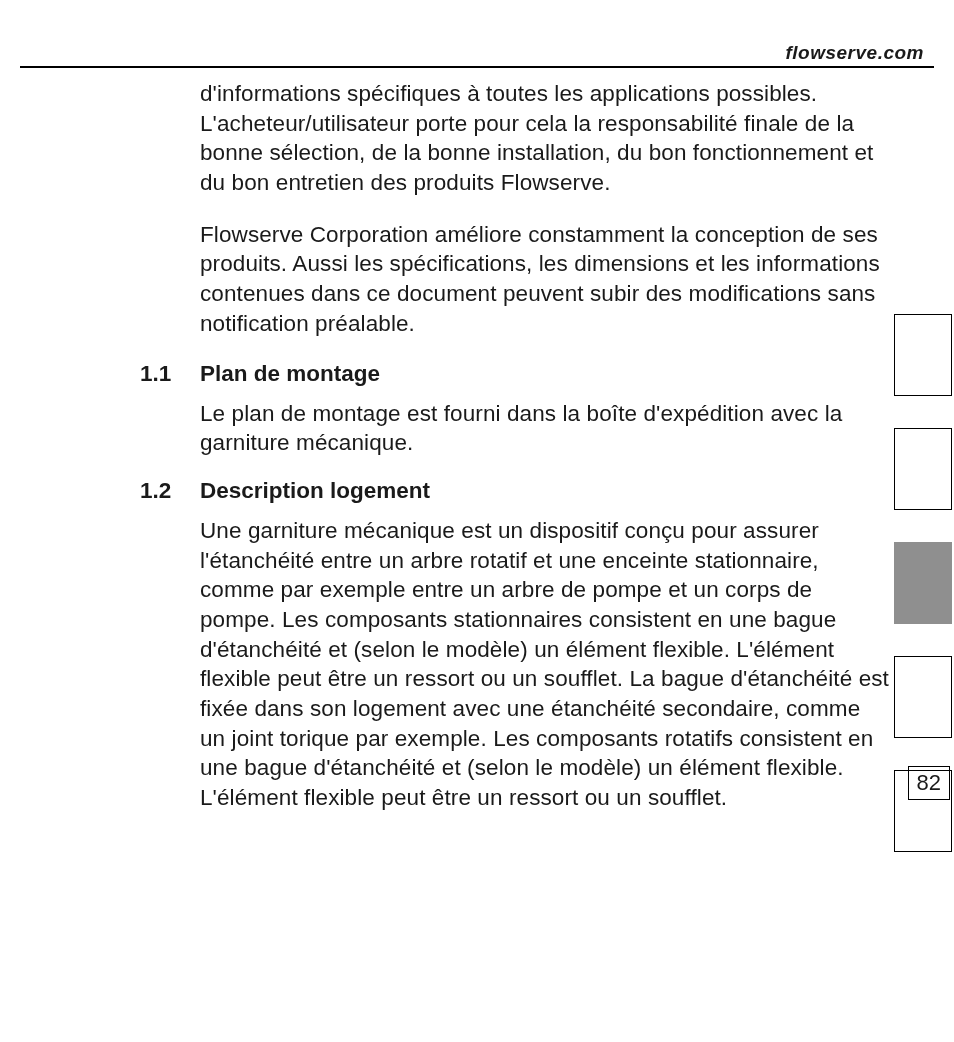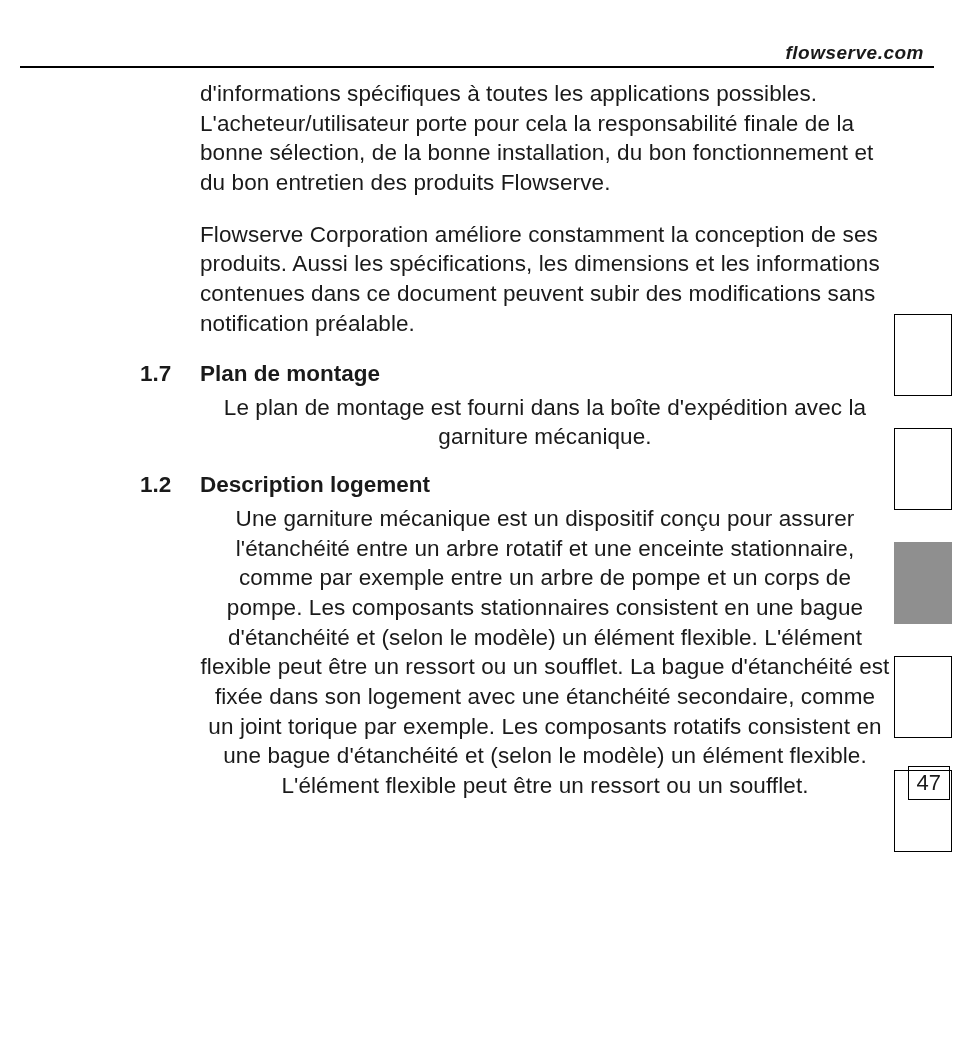--- a/index.html
+++ b/index.html
@@ -59,23 +59,22 @@
   }
   .sec-num {
     width: 60px;
     flex: 0 0 60px;
     margin-left: -60px;
     text-align: left;
   }
   .indent-para {
     font-size: 22.5px;
     line-height: 1.32;
-    margin: 0 0 20px 0;
+    margin: 12px 0 20px 0;
     letter-spacing: 0.1px;
-    text-align: center;
   }
   .content .body-col {
     margin-left: 60px;
   }
   .tabs {
     position: absolute;
     right: 0;
     top: 314px;
     width: 60px;
   }
@@ -111,21 +110,21 @@
   <div class="header">flowserve.com</div>
   <div class="rule"></div>
 
   <div class="content">
     <div class="body-col">
       <p class="para">d'informations spécifiques à toutes les applications possibles. L'acheteur/utilisateur porte pour cela la responsabilité finale de la bonne sélection, de la bonne installation, du bon fonctionnement et du bon entretien des produits Flowserve.</p>
       <p class="para">Flowserve Corporation améliore constamment la conception de ses produits. Aussi les spécifications, les dimensions et les informations contenues dans ce document peuvent subir des modifications sans notification préalable.</p>
 
       <div class="section">
         <div class="sec-head">
-          <span class="sec-num">1.7</span>
+          <span class="sec-num">1.1</span>
           <span>Plan de montage</span>
         </div>
         <p class="indent-para">Le plan de montage est fourni dans la boîte d'expédition avec la garniture mécanique.</p>
       </div>
 
       <div class="section">
         <div class="sec-head">
           <span class="sec-num">1.2</span>
           <span>Description logement</span>
         </div>
@@ -136,15 +135,15 @@
 
   <div class="tabs">
     <div class="tab"></div>
     <div class="tab"></div>
     <div class="tab active"></div>
     <div class="tab"></div>
     <div class="tab"></div>
   </div>
 
   <div class="page-num">
-    <span>47</span>
+    <span>82</span>
   </div>
 </div>
 
 </body></html>

